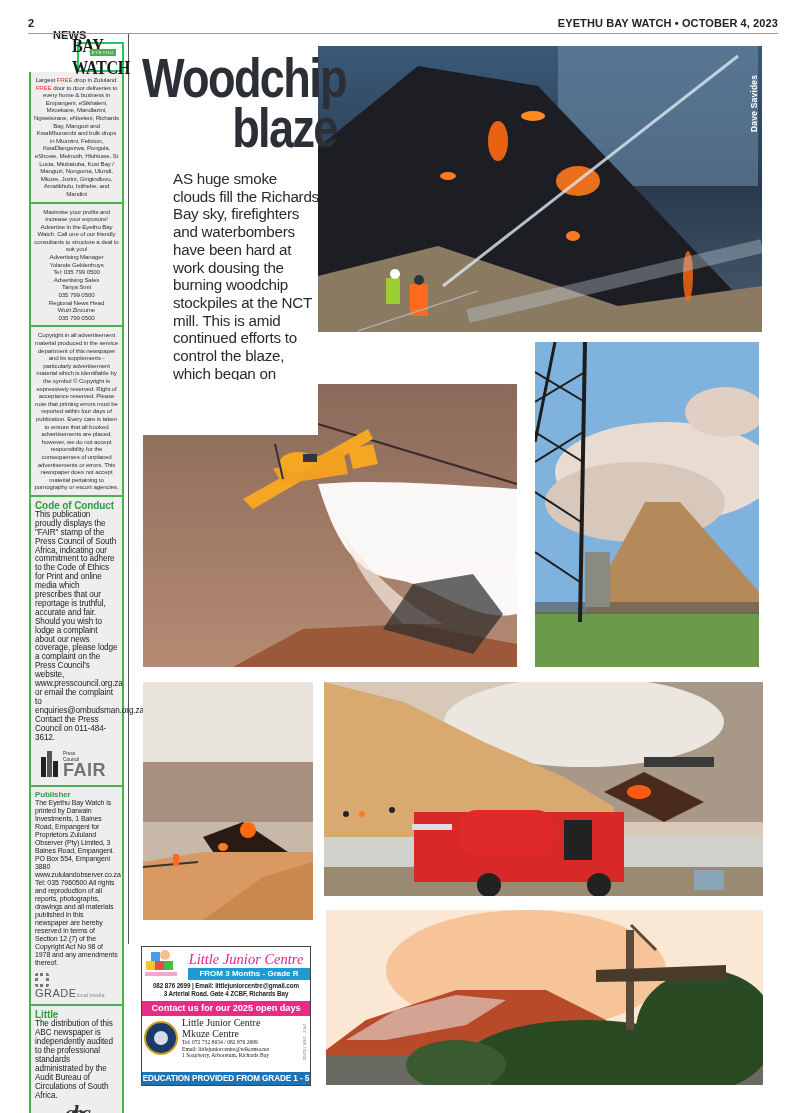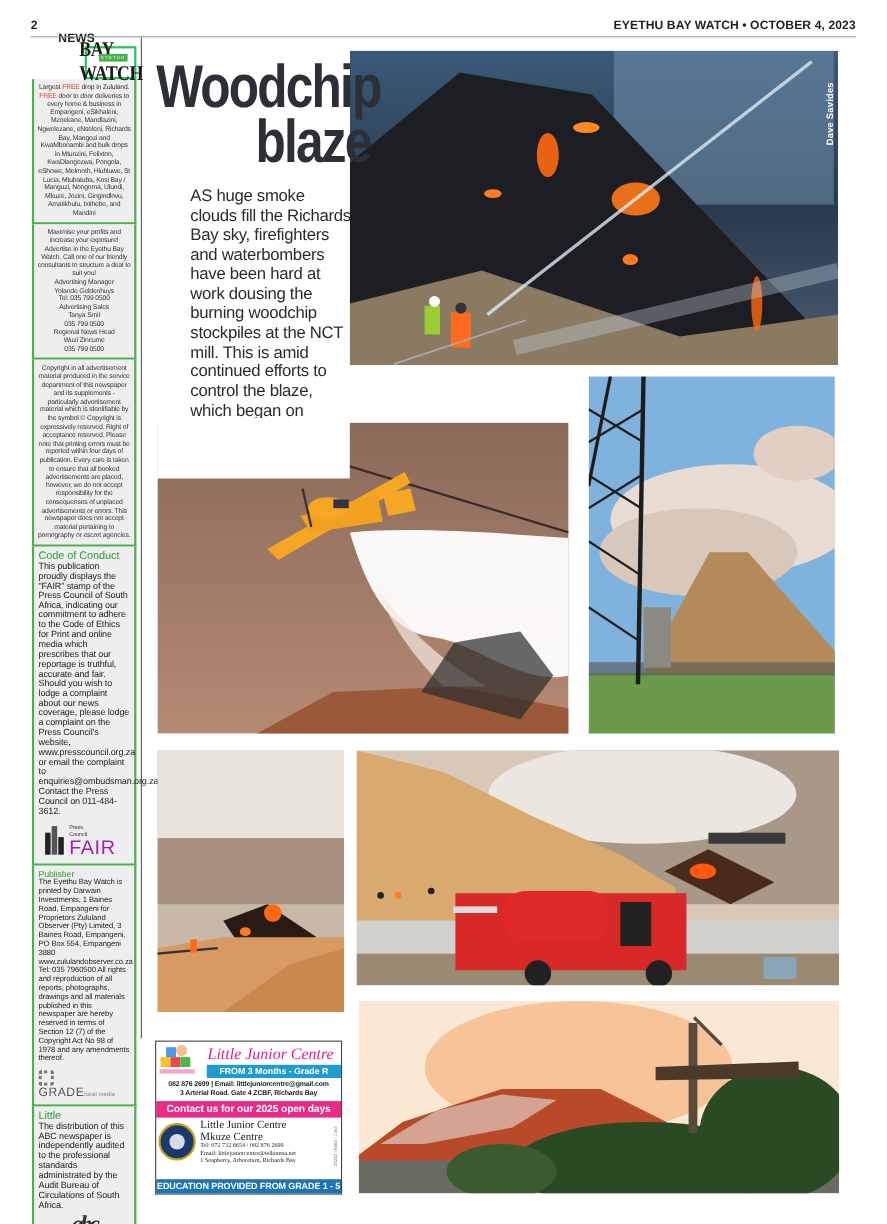--- a/index.html
+++ b/index.html
@@ -18,28 +18,28 @@
   
   .sidebar { position: absolute; left: 29px; top: 42px; width: 95px; font-family: "Liberation Sans", sans-serif; }
   .sb-logo { background: #fff; border: 2px solid #22c55e; height: 30px; display: flex; align-items: center; justify-content: center; position: relative; margin-left: 48px; }
   .sb-logo .bay { font-family: "Liberation Serif", serif; font-weight: bold; font-size: 19px; color: #1a1a1a; letter-spacing: -0.5px; transform: scaleX(0.85); }
   .sb-logo .eyethu { position: absolute; right: 6px; top: 5px; background: #4caf50; color: #fff; font-size: 4px; padding: 1px 2px; letter-spacing: 1px; }
   .sb-text { font-size: 6.2px; line-height: 7.6px; text-align: center; color: #333; padding: 4px 3px; letter-spacing: -0.15px; }
   .sb-text .free { color: #e53935; }
   .sb-block { border-left: 2px solid #4caf50; border-right: 2px solid #4caf50; border-bottom: 2px solid #4caf50; background: #eeeeee; }
   .sb-block.first { border-top: 0; }
   .sb-left { text-align: left; font-size: 8.2px; line-height: 8.9px; padding: 3px 4px; color: #222; letter-spacing: -0.1px; }
-  .sb-left .sb-h { color: #2e9c3a; font-weight: normal; font-size: 10px; line-height: 11px; }
+  .sb-left .sb-h { color: #2e9c3a; font-weight: bold; font-size: 10px; line-height: 11px; }
   .sb-left .sb-h.small { font-size: 8px; line-height: 9px; }
   .fair-logo { display: flex; align-items: center; gap: 4px; margin: 8px 0 4px 6px; }
   .fair-mark { width: 18px; height: 26px; position: relative; }
   .fair-mark span { position: absolute; bottom: 0; background: #222; width: 5px; }
   .fair-words { display: flex; flex-direction: column; }
   .fair-words .small { font-size: 5px; line-height: 6px; color: #333; }
-  .fair-words .big { font-size: 18px; font-weight: normal; line-height: 16px; color: #a21caf; letter-spacing: 0.5px; }
+  .fair-words .big { font-size: 18px; font-weight: bold; line-height: 16px; color: #737373; letter-spacing: 0.5px; }
   .caxton { margin: 6px 0 2px 0; }
   .caxton-mark { width: 14px; height: 14px; border: 3px dotted #777; border-radius: 3px; margin-bottom: 2px; }
   .caxton-text { font-size: 11px; color: #555; letter-spacing: 0.5px; }
   .caxton-text small { font-size: 5.5px; color: #888; letter-spacing: 0; }
   .abc-logo { font-family: "Liberation Serif", serif; font-size: 22px; font-weight: bold; color: #333; text-align: center; line-height: 20px; letter-spacing: -3px; font-style: italic; margin-top: 2px; }
 
   
   .headline { position: absolute; left: 142px; top: 53px; width: 180px; font-family: "Liberation Sans", sans-serif; font-weight: bold; color: #2d2f36; font-size: 55px; line-height: 50px; letter-spacing: -2px; transform: scaleX(0.82); transform-origin: left top; }
   .headline .l1 { display: block; white-space: nowrap; }
   .headline .l2 { display: block; text-align: right; padding-right: 0; margin-left: 110px; white-space: nowrap; }

